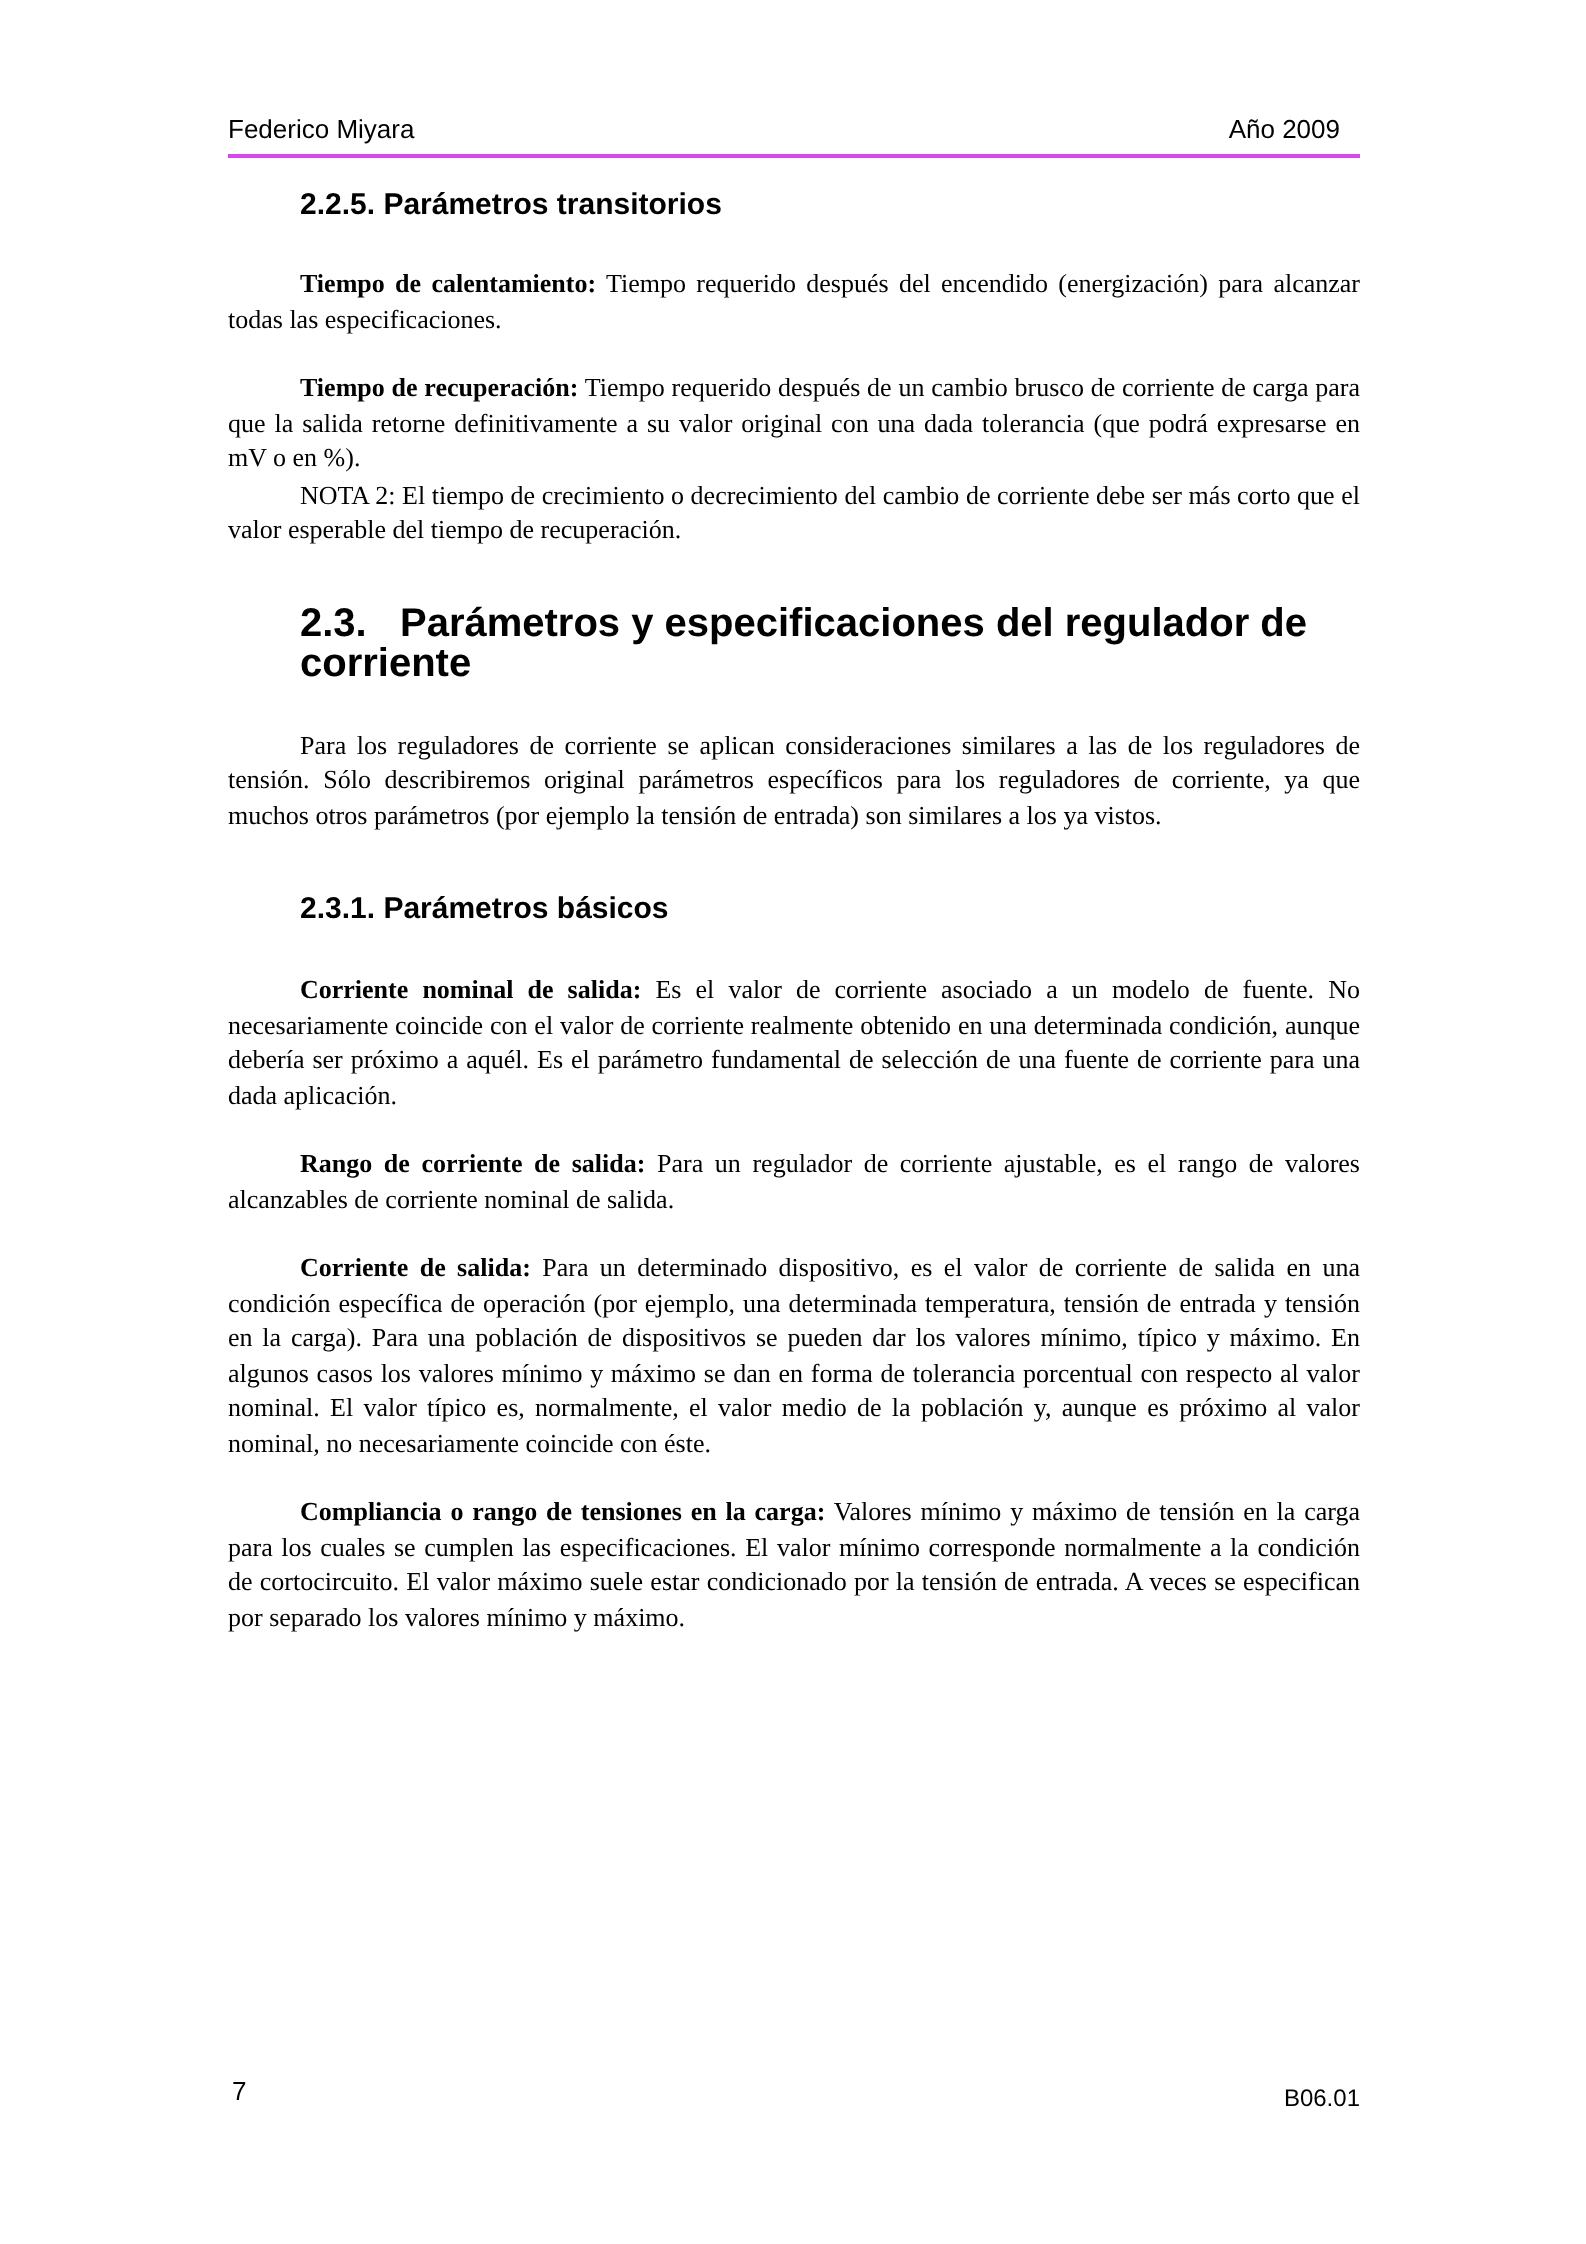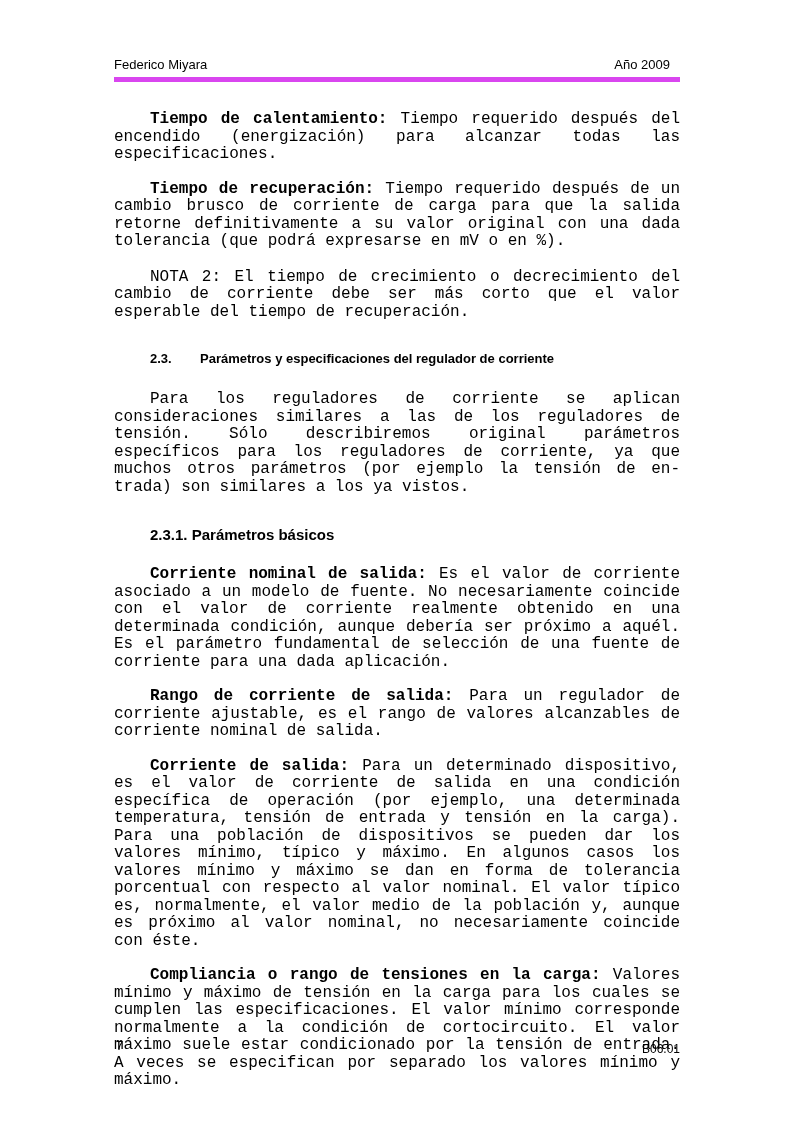--- a/index.html
+++ b/index.html
@@ -1,55 +1,56 @@
 <!DOCTYPE html>
 <html><head>
 <meta charset="utf-8">
 <style>
   html, body { margin: 0; padding: 0; background: #ffffff; }
   body { width: 793px; height: 1122px; position: relative; overflow: hidden; color: #000; }
   .page { position: absolute; left: 0; top: 0; width: 793px; height: 1122px; }
-  .header { position: absolute; left: 114px; top: 57px; width: 566px; height: 20px; border-bottom: 5px solid #d946ef; }
+  .header { position: absolute; left: 114px; top: 57px; width: 566px; height: 20px; border-bottom: 2px solid #d946ef; }
   .header .left, .header .right { position: absolute; top: 0; font-family: "Liberation Sans", sans-serif; font-size: 13px; line-height: 16px; }
   .header .left { left: 0; }
   .header .right { right: 10px; }
   .content { position: absolute; left: 114px; top: 90px; width: 566px; }
   h2, h3 { font-family: "Liberation Sans", sans-serif; font-weight: bold; margin: 0; }
   h3 { font-size: 15px; line-height: 18px; padding-left: 36px; }
-  h2 { font-size: 13px; line-height: 20px; padding-left: 36px; }
+  h2 { font-size: 20px; line-height: 20px; padding-left: 36px; }
   h2 .num { display: inline-block; width: 50px; }
-  p { font-family: Liberation Mono, monospace; font-size: 16px; line-height: 17.5px; margin: 0; text-align: justify; text-indent: 36px; hyphens: manual; }
+  p { font-family: Liberation Serif, serif; font-size: 13px; line-height: 17.5px; margin: 0; text-align: justify; text-indent: 36px; hyphens: manual; }
   p b { font-weight: bold; }
   .footer { position: absolute; left: 114px; top: 1038px; width: 566px; height: 18px; font-family: "Liberation Sans", sans-serif; font-size: 13px; }
   .footer .left { position: absolute; left: 2px; top: 0; }
   .footer .right { position: absolute; right: 0; top: 4px; font-size: 12px; }
 </style>
 </head>
 <body>
 
 <div class="page">
 
   <div class="header">
     <span class="left">Federico Miyara</span>
     <span class="right">Año 2009</span>
   </div>
 
   <div class="content">
 
+    <h3 style="margin-top:4px;">2.2.5.  Parámetros transitorios</h3>
 
     <p style="margin-top:21px;">
       <b>Tiempo de calentamiento:</b><span> Tiempo requerido después del encendido (energiza­ción) para alcanzar todas las especificaciones.</span>
     </p>
 
     <p style="margin-top:17px;">
       <b>Tiempo de recuperación:</b><span> Tiempo requerido después de un cambio brusco de co­rriente de carga para que la salida retorne definitivamente a su valor original con una dada tolerancia (que podrá expresarse en mV o en %).</span>
     </p>
 
 
-    <p style="margin-top:18px;">NOTA 2: El tiempo de crecimiento o decrecimiento del cambio de corriente debe ser más corto que el valor esperable del tiempo de recuperación.</p>
+    <p style="margin-top:1px;">NOTA 2: El tiempo de crecimiento o decrecimiento del cambio de corriente debe ser más corto que el valor esperable del tiempo de recuperación.</p>
 
     <h2 style="margin-top:28px;">
       <span class="num">2.3.</span><span>Parámetros y especificaciones del regulador de corriente</span>
     </h2>
 
     <p style="margin-top:22px;">Para los reguladores de corriente se aplican consideraciones similares a las de los reguladores de tensión. Sólo describiremos original parámetros específicos para los re­guladores de corriente, ya que muchos otros parámetros (por ejemplo la tensión de en­trada) son similares a los ya vistos.</p>
 
     <h3 style="margin-top:30px;">2.3.1.  Parámetros básicos</h3>
 
     <p style="margin-top:22px;">

